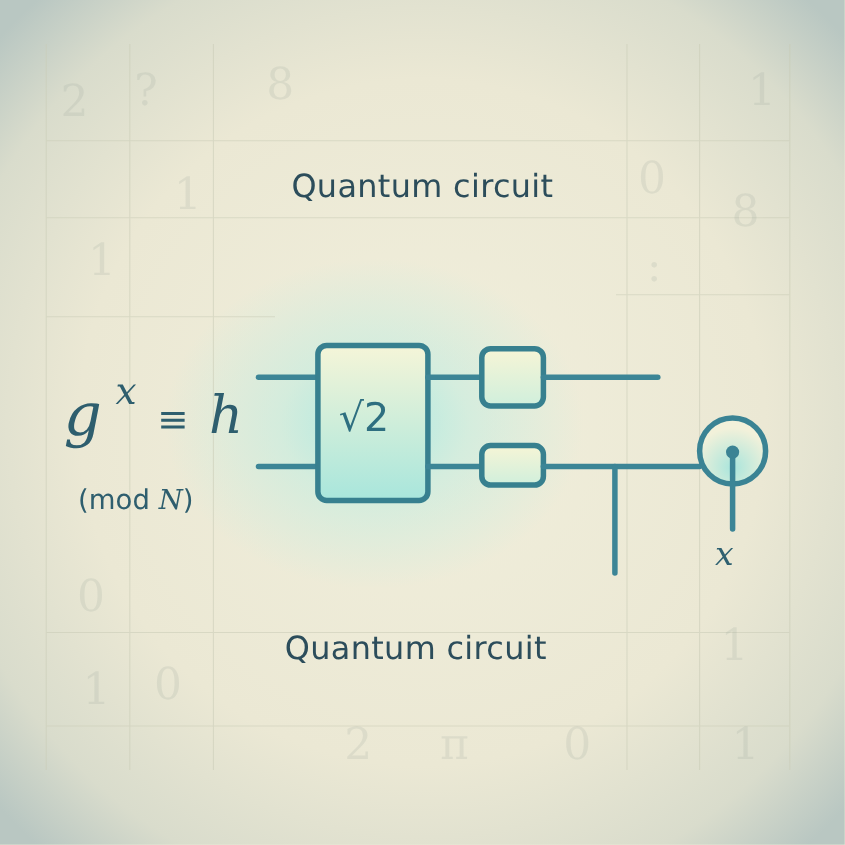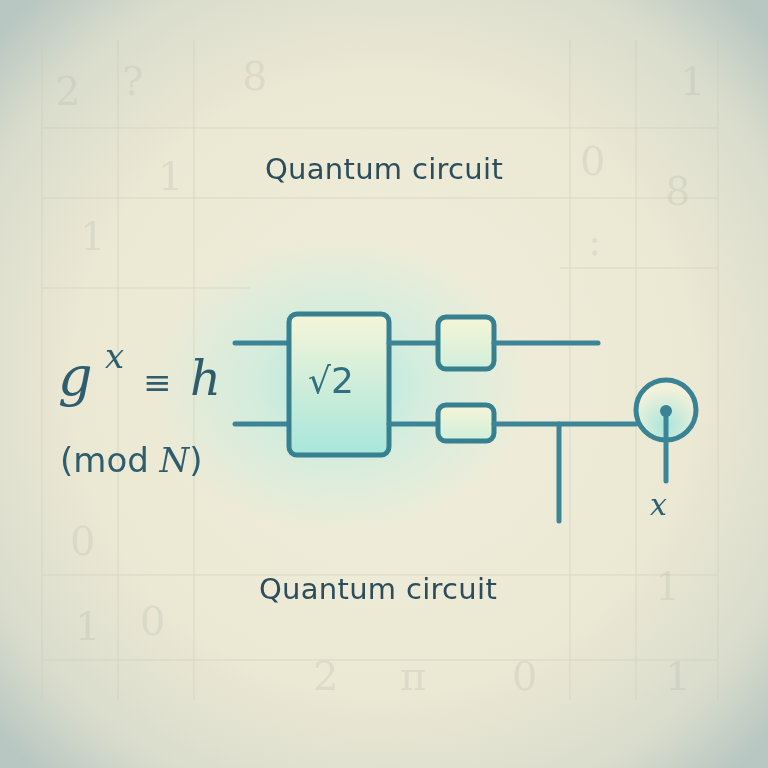--- a/index.html
+++ b/index.html
@@ -16,21 +16,21 @@
     position: absolute; left: 0; width: 768px; text-align: center;
     font-family: "DejaVu Sans", sans-serif; font-size: 29px; color: #2c4d5b; letter-spacing: 0.3px;
   }
   #title-top { top: 152px; }
   #title-bottom { top: 572px; left: -6px; }
   .math { position: absolute; font-family: "DejaVu Serif", serif; color: #2e5e6e; }
   #eq-g { left: 58px; top: 345px; font-size: 54px; font-style: italic; }
   #eq-x { left: 105px; top: 336px; font-size: 34px; font-style: italic; }
   #eq-equiv { left: 143px; top: 362px; font-size: 34px; }
   #eq-h { left: 190px; top: 350px; font-size: 48px; font-style: italic; }
-  #eq-mod { left: 60px; top: 440px; font-size: 34px; font-family: "DejaVu Sans", sans-serif; }
+  #eq-mod { left: 71px; top: 440px; font-size: 25px; font-family: "DejaVu Sans", sans-serif; }
   #eq-mod .n { font-family: "DejaVu Serif", serif; font-style: italic; }
   #circuit { position: absolute; left: 0; top: 0; }
   .wire { stroke: #3c8596; stroke-width: 5; stroke-linecap: round; fill: none; }
   .gate { stroke: #37808f; stroke-width: 5; }
   #sqrt-label { position: absolute; left: 308px; top: 360px; font-family: "DejaVu Sans", sans-serif; font-size: 36px; color: #2e6f80; }
   #out-label { position: absolute; left: 650px; top: 487px; font-family: "DejaVu Serif", serif; font-style: italic; font-size: 30px; color: #2e6070; }
 </style>
 </head>
 <body>
 

